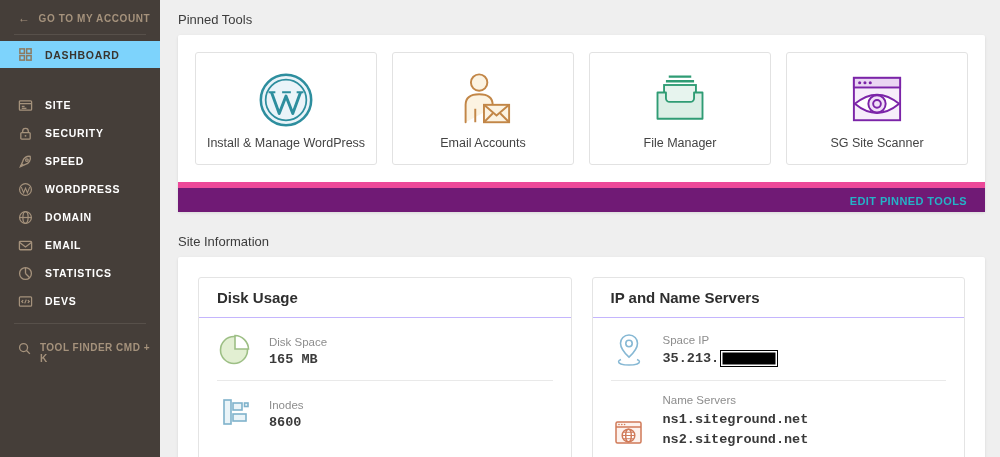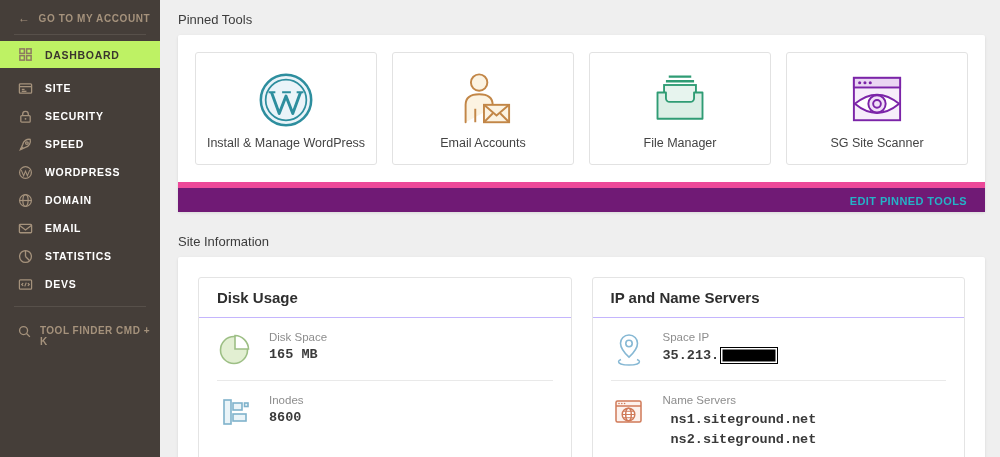--- a/index.html
+++ b/index.html
@@ -9,21 +9,21 @@
   
   .sidebar { width:160px; min-width:160px; height:457px; background:#453e39; display:flex; flex-direction:column; }
   .sb-back { display:flex; align-items:center; gap:8px; padding:12px 0 10px 18px; color:#a5927c;
              font-size:10px; font-weight:bold; letter-spacing:.6px; cursor:pointer; }
   .sb-back .arrow { font-size:12px; line-height:1; }
   .sb-divider { height:1px; background:#57504a; margin:0 14px 6px 14px; }
   .sb-divider2 { height:1px; background:#57504a; margin:8px 14px; }
   .sb-item { display:flex; align-items:center; gap:11px; height:28px; padding-left:18px;
              color:#ffffff; font-size:10.5px; font-weight:bold; letter-spacing:.7px; cursor:pointer; }
   .sb-item .ic { width:16px; height:16px; color:#a5927c; flex:0 0 16px; display:flex; align-items:center; }
-  .sb-item.active { background:#bef264; color:#3a352e; height:27px; margin-bottom:6px; }
+  .sb-item.active { background:#7dd3fc; color:#3a352e; height:27px; margin-bottom:23px; }
   .sb-item.active .ic { color:#8c7a60; }
   .sb-finder { display:flex; align-items:flex-start; gap:8px; padding:10px 0 0 18px; color:#a5927c;
                font-size:10px; font-weight:bold; letter-spacing:.5px; cursor:pointer; }
   .sb-finder .ic { width:14px; height:14px; color:#a5927c; }
   svg { display:block; }
 
   
   .main { flex:1; padding:12px 15px 0 18px; }
   .section-heading { font-size:13px; color:#3c3c3c; margin:0 0 8px 0; font-weight:normal; }
   .panel { background:#ffffff; border-radius:2px; box-shadow:0 1px 3px rgba(0,0,0,.10); }
@@ -36,29 +36,29 @@
   .tool-card .tool-icon { flex:1; display:flex; align-items:center; justify-content:center; padding-top:10px; }
   .tool-card .tool-label { font-size:12.5px; color:#444; padding-bottom:14px; }
   .pinned-footer { background:#701a75; border-top:6px solid #ec4899; padding:3px 18px; text-align:right; }
   .edit-link { color:#25b2c7; font-size:11px; font-weight:bold; letter-spacing:.4px; cursor:pointer; text-decoration:none; }
 
   
   .siteinfo-heading { margin-top:22px; }
   .info-wrap { padding:20px; display:grid; grid-template-columns:1fr 1fr; gap:20px; }
   .info-card { border:1px solid #e4e4e4; border-radius:3px; background:#fff; }
   .info-card-header { padding:11px 18px; font-size:15px; font-weight:bold; color:#2e2e2e; border-bottom:1px solid #c4b5fd; }
-  .info-row { display:flex; align-items:flex-start; gap:16px; padding:13px 18px; }
+  .info-row { display:flex; align-items:flex-end; gap:16px; padding:13px 18px; }
   .info-row .row-icon { width:36px; flex:0 0 36px; display:flex; justify-content:center; }
   .row-label { font-size:11.5px; color:#8d8d8d; margin-bottom:4px; }
   .row-value { font-size:13.5px; font-weight:bold; color:#3a3a3a;font-family:Liberation Mono, monospace; }
   .row-divider { height:1px; background:#e9e9e9; margin:0 18px; }
   .ip-line { display:flex; align-items:center; }
   .redact { display:inline-block; width:58px; height:17px; background:#000; border:1px solid #000;
             box-shadow:inset 0 0 0 1.5px #fff; margin-left:1px; vertical-align:middle; }
-  .ns-value { line-height:1.5;margin-left:8px; }
+  .ns-value { line-height:1.5; }
 </style>
 </head>
 <body>
 
 <nav class="sidebar">
   <div class="sb-back">
     <span class="arrow">←</span>
     <span>GO TO MY ACCOUNT</span>
   </div>
   <div class="sb-divider"></div>

